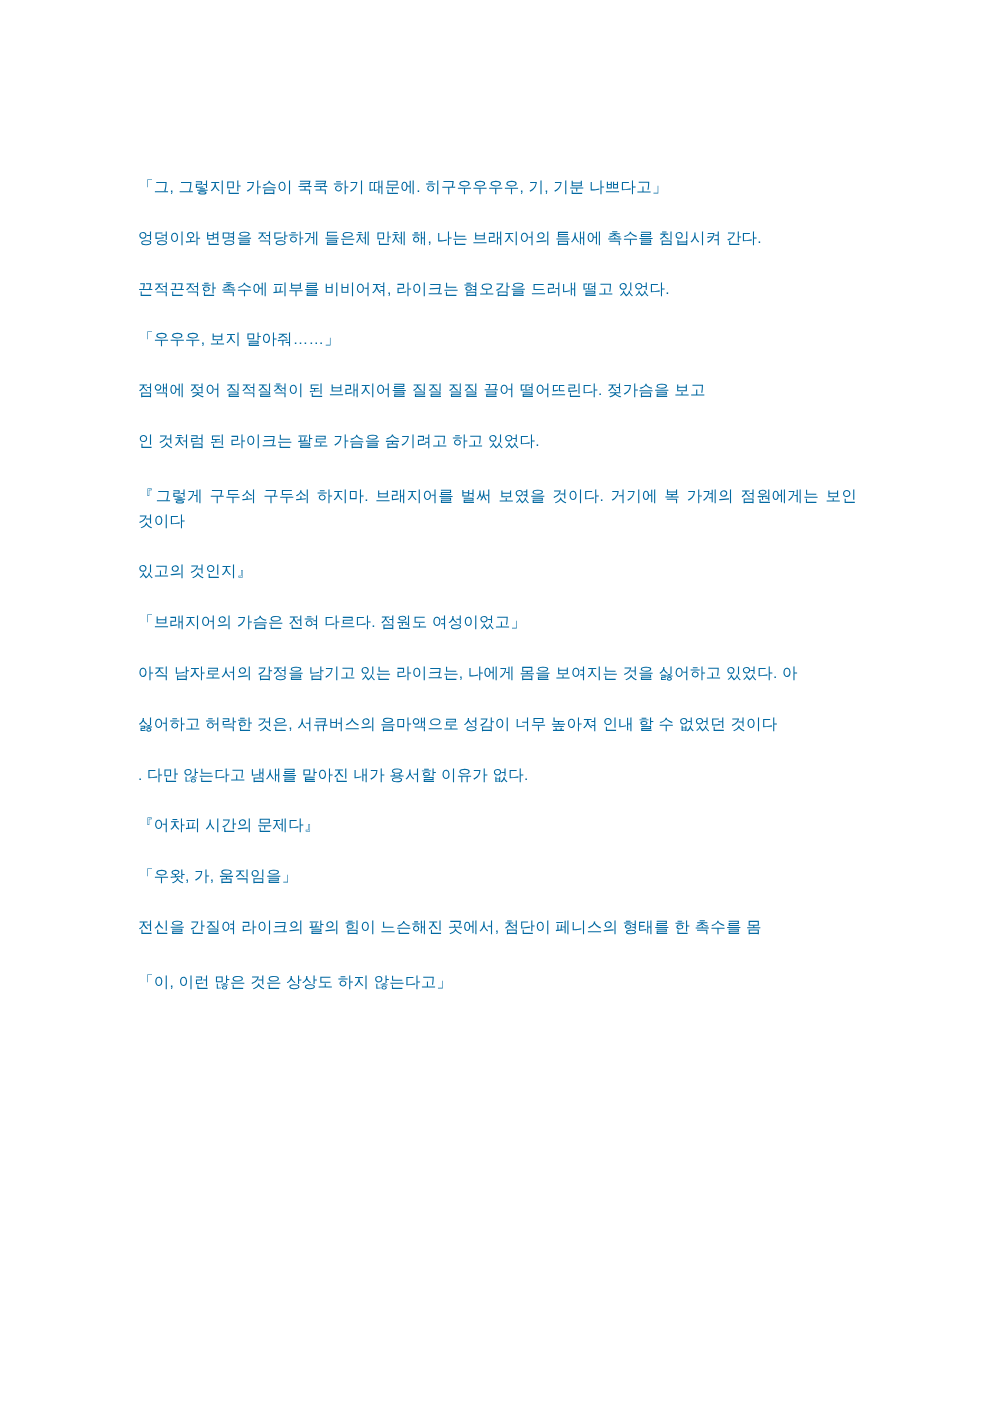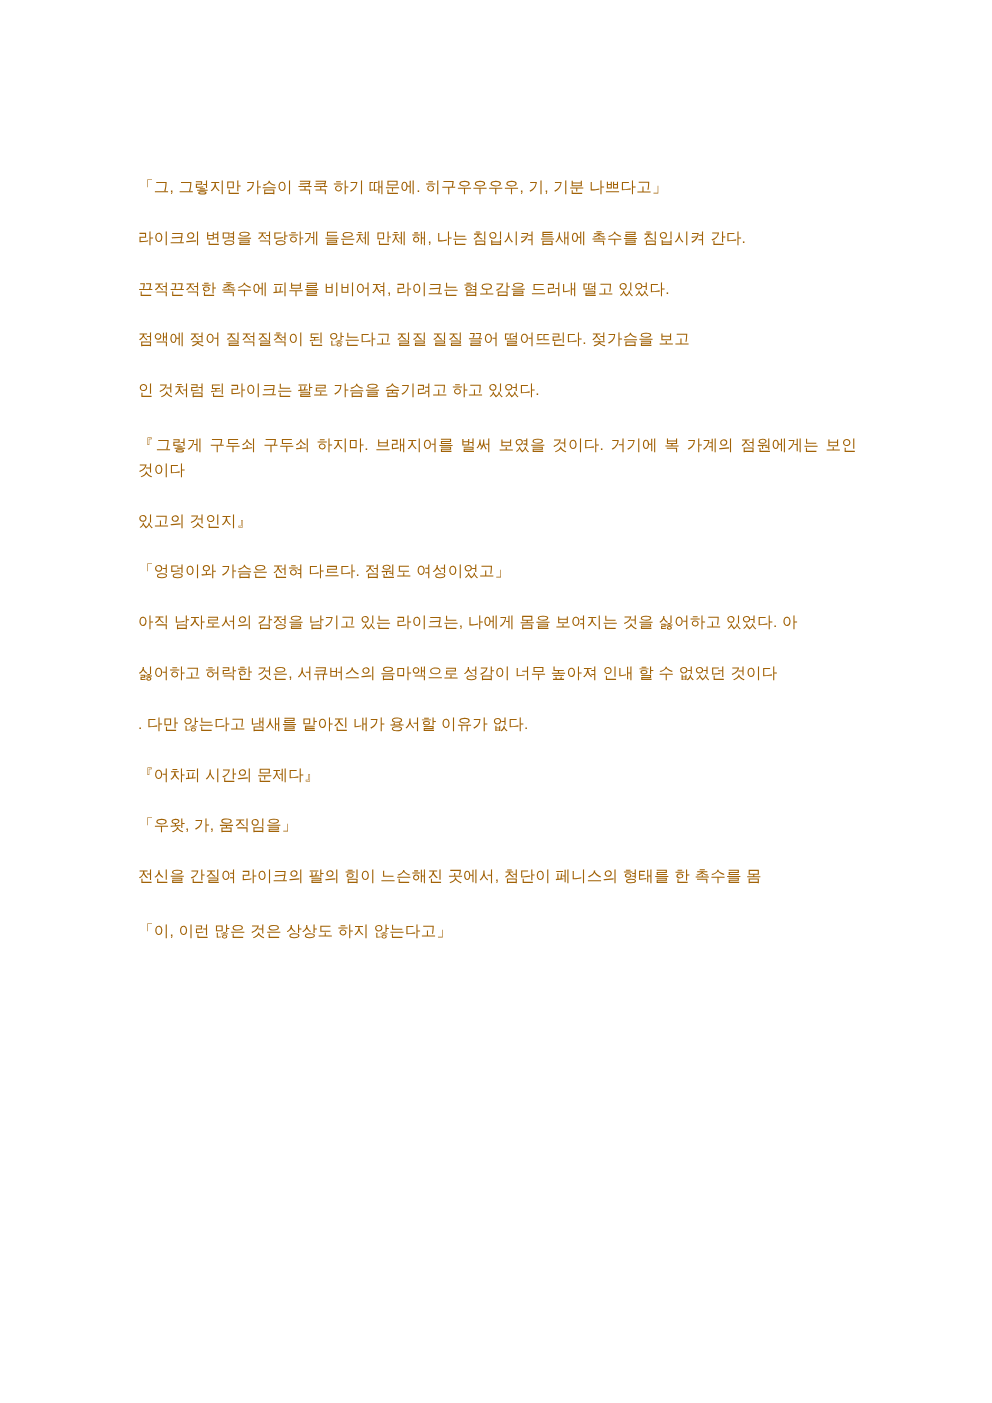--- a/index.html
+++ b/index.html
@@ -21,47 +21,48 @@
     box-sizing: border-box;
     padding: 175px 135px 60px 138px;
   }
   .doc-body {
     display: block;
   }
   .para {
     font-size: 15.5px;
     line-height: 1.6;
     letter-spacing: 0.2px;
-    color: #a16207;
+    color: #0369a1;
     margin: 0 0 26px 0;
     text-align: justify;
     text-justify: inter-character;
     word-break: keep-all;
     white-space: pre-wrap;
   }
   .para.wide {
     margin-bottom: 30px;
   }
   .para:last-child {
     margin-bottom: 0;
   }
 </style>
 </head>
 <body>
 
 <div class="page">
   <div class="doc-body">
     <p class="para">「그, 그렇지만 가슴이 쿡쿡 하기 때문에. 히구우우우우, 기, 기분 나쁘다고」</p>
-    <p class="para">라이크의 변명을 적당하게 들은체 만체 해, 나는 침입시켜 틈새에 촉수를 침입시켜 간다.</p>
+    <p class="para">엉덩이와 변명을 적당하게 들은체 만체 해, 나는 브래지어의 틈새에 촉수를 침입시켜 간다.</p>
     <p class="para">끈적끈적한 촉수에 피부를 비비어져, 라이크는 혐오감을 드러내 떨고 있었다.</p>
-    <p class="para">점액에 젖어 질적질척이 된 않는다고 질질 질질 끌어 떨어뜨린다. 젖가슴을 보고</p>
+    <p class="para">「우우우, 보지 말아줘……」</p>
+    <p class="para">점액에 젖어 질적질척이 된 브래지어를 질질 질질 끌어 떨어뜨린다. 젖가슴을 보고</p>
     <p class="para wide">인 것처럼 된 라이크는 팔로 가슴을 숨기려고 하고 있었다.</p>
     <p class="para">『그렇게 구두쇠 구두쇠 하지마. 브래지어를 벌써 보였을 것이다. 거기에 복 가계의 점원에게는 보인 것이다</p>
     <p class="para">있고의 것인지』</p>
-    <p class="para">「엉덩이와 가슴은 전혀 다르다. 점원도 여성이었고」</p>
+    <p class="para">「브래지어의 가슴은 전혀 다르다. 점원도 여성이었고」</p>
     <p class="para">아직 남자로서의 감정을 남기고 있는 라이크는, 나에게 몸을 보여지는 것을 싫어하고 있었다. 아</p>
     <p class="para">싫어하고 허락한 것은, 서큐버스의 음마액으로 성감이 너무 높아져 인내 할 수 없었던 것이다</p>
     <p class="para">. 다만 않는다고 냄새를 맡아진 내가 용서할 이유가 없다.</p>
     <p class="para">『어차피 시간의 문제다』</p>
     <p class="para">「우왓, 가, 움직임을」</p>
     <p class="para wide">전신을 간질여 라이크의 팔의 힘이 느슨해진 곳에서, 첨단이 페니스의 형태를 한 촉수를 몸</p>
     <p class="para">「이, 이런 많은 것은 상상도 하지 않는다고」</p>
   </div>
 </div>
 

